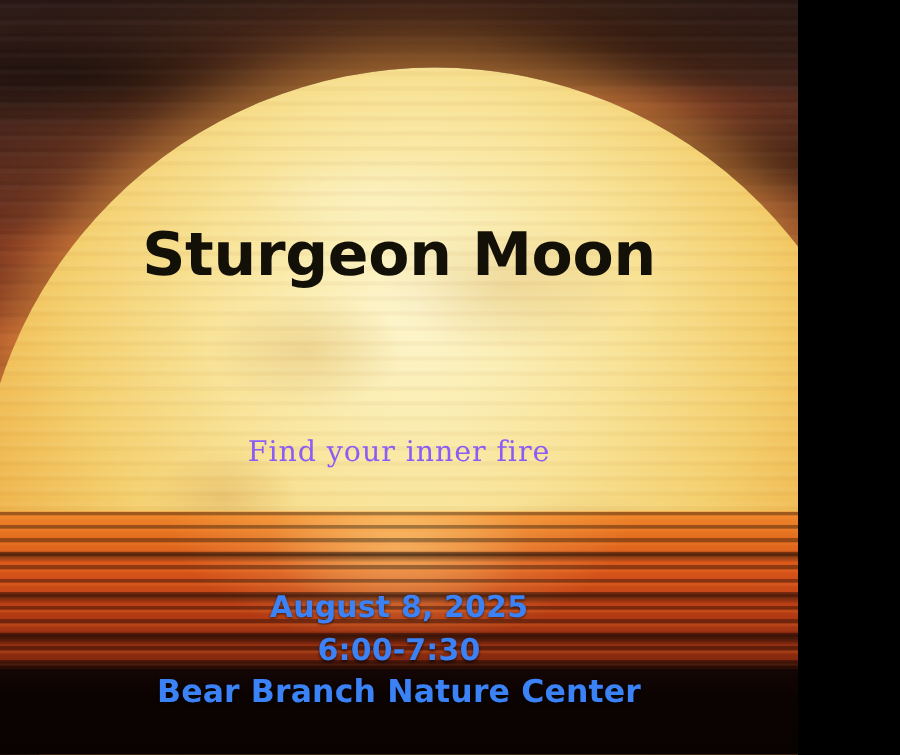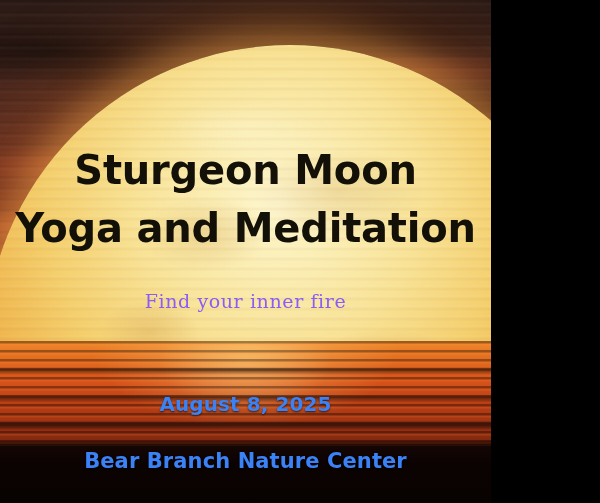--- a/index.html
+++ b/index.html
@@ -6,21 +6,21 @@
     margin: 0;
     padding: 0;
     background: #000;
   }
   body {
     font-family: "Liberation Sans", sans-serif;
   }
 
   #poster {
     position: relative;
-    width: 491px;
+    width: 532px;
     height: 503px;
     overflow: hidden;
     background: #120806;
   }
 
   
   .sky {
     position: absolute;
     inset: 0;
     background:
@@ -226,22 +226,22 @@
   <div class="water">
     <div class="water-glow"></div>
     <div class="water-ripples"></div>
     <div class="water-bands"></div>
   </div>
 
   <div class="dark-base"></div>
 
   <div class="txt headline" id="title-line1">Sturgeon Moon</div>
 
-  <div class="txt headline" id="title-line2">Yoga and Meditation</div>
 
   <div class="txt tagline">Find your inner fire</div>
 
   <div class="txt detail" id="event-date">August 8, 2025</div>
 
+  <div class="txt detail" id="event-time">6:00-7:30</div>
 
   <div class="txt detail" id="event-venue">Bear Branch Nature Center</div>
 
 </div>
 
 </body></html>

